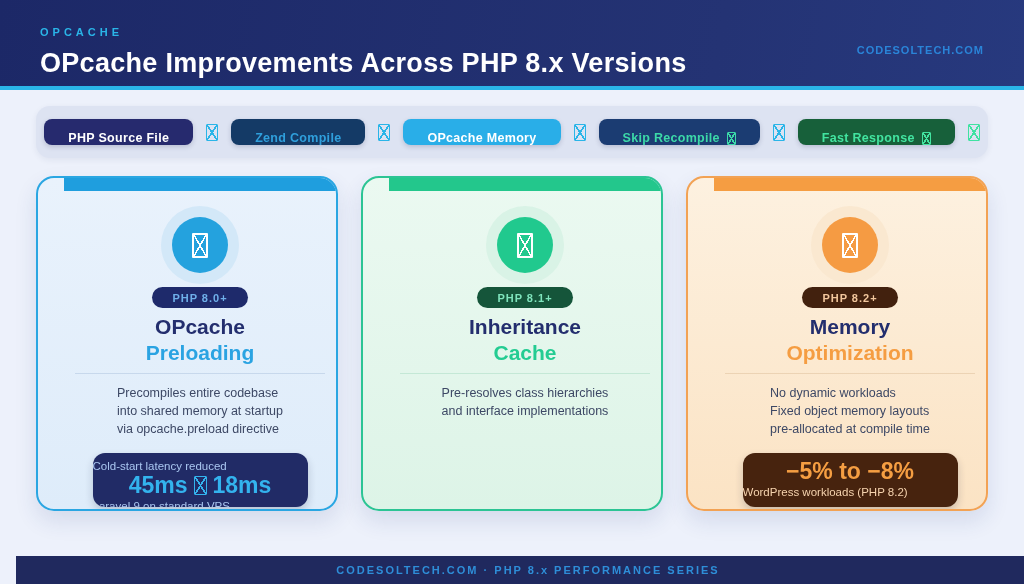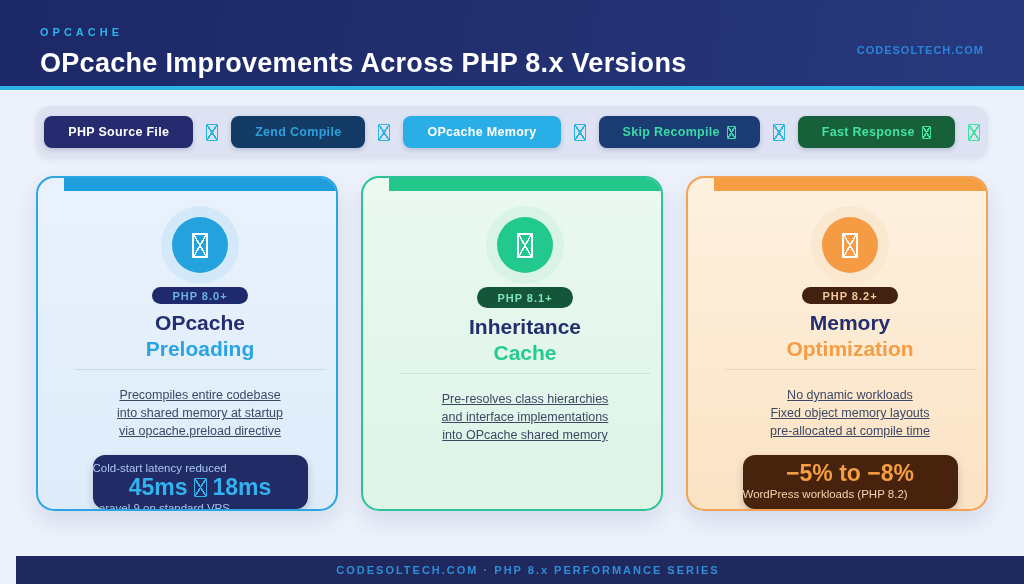--- a/index.html
+++ b/index.html
@@ -34,22 +34,22 @@
   .tofu-icon  { width:16px; height:25px; border-width:2px; }
   .tofu-value { width:13px; height:19px; margin:0 6px; }
 
   
   .flow-bar {
     margin:16px 36px 0 36px; height:52px; background:#dde3f2;
     border-radius:14px; display:flex; align-items:center; justify-content:center;
     gap:13px; box-shadow:0 2px 6px rgba(30,40,90,.07);
   }
   .pill {
-    height:32px; border-radius:8px; padding:0 24px;
-    display:flex; align-items:center; justify-content:center;
+    height:26px; border-radius:8px; padding:0 24px;
+    display:flex; align-items:flex-end; justify-content:center;
     font-size:12.5px; font-weight:bold; letter-spacing:.3px;
     box-shadow:0 2px 5px rgba(20,30,70,.18);
   }
   .pill-source  { background:#262a6e; color:#ffffff; }
   .pill-zend    { background:#143a66; color:#2f9fdc; }
   .pill-memory  { background:#29aee8; color:#ffffff; }
   .pill-skip    { background:#1b3c72; color:#3cd9a8; }
   .pill-fast    { background:#17603a; color:#42e4a0; }
   .arrow-cyan   { color:#2ab5e8; }
   .arrow-green  { color:#40e2a2; }
@@ -85,21 +85,21 @@
   .badge {
     margin-top:3px; height:21px; padding:0 20px; border-radius:11px;
     background:var(--badge-bg); color:var(--badge-tx);
     font-size:11px; font-weight:bold; letter-spacing:1px;
     display:flex; align-items:center;
   }
   .card-title { margin-top:6px; text-align:center; font-size:21px; font-weight:800; line-height:26px; }
   .card-title .line1 { color:#232e6e; display:block; }
   .card-title .line2 { color:var(--t2); display:block; }
   .divider { margin-top:7px; width:250px; height:1px; background:var(--div); flex:0 0 auto; }
-  .card-body { margin-top:16px; text-align:center; font-size:12.5px; line-height:18px; color:#3d4865;text-decoration:underline; }
+  .card-body { margin-top:10px; font-size:12.5px; line-height:18px; color:#3d4865; }
   .card-body span { display:block; }
   .stat-box {
     margin-top:15px; width:215px; height:54px; border-radius:12px;
     background:var(--stat-bg); overflow:hidden; text-align:left;
     padding-top:6px; box-shadow:0 4px 8px rgba(20,30,60,.20); flex:0 0 auto;
   }
   .stat-label { color:var(--stat-lb); font-size:11.5px; line-height:14px; }
   .stat-value { color:var(--stat-val); font-size:23px; font-weight:800; line-height:25px;
                 display:flex; align-items:center; justify-content:center; }
   .stat-caption { color:var(--stat-lb); font-size:11.5px; line-height:15px; margin-top:1px; }
@@ -185,21 +185,20 @@
     </div>
     <div class="badge">PHP 8.1+</div>
     <div class="card-title">
       <span class="line1">Inheritance</span>
       <span class="line2">Cache</span>
     </div>
     <div class="divider"></div>
     <div class="card-body">
       <span>Pre-resolves class hierarchies</span>
       <span>and interface implementations</span>
-      <span>into OPcache shared memory</span>
     </div>
   </div>
 
   <div class="card card-orange">
     <div class="card-topbar"></div>
     <div class="icon-halo">
       <div class="icon-circle">
         <span class="tofu tofu-icon"></span>
       </div>
     </div>

